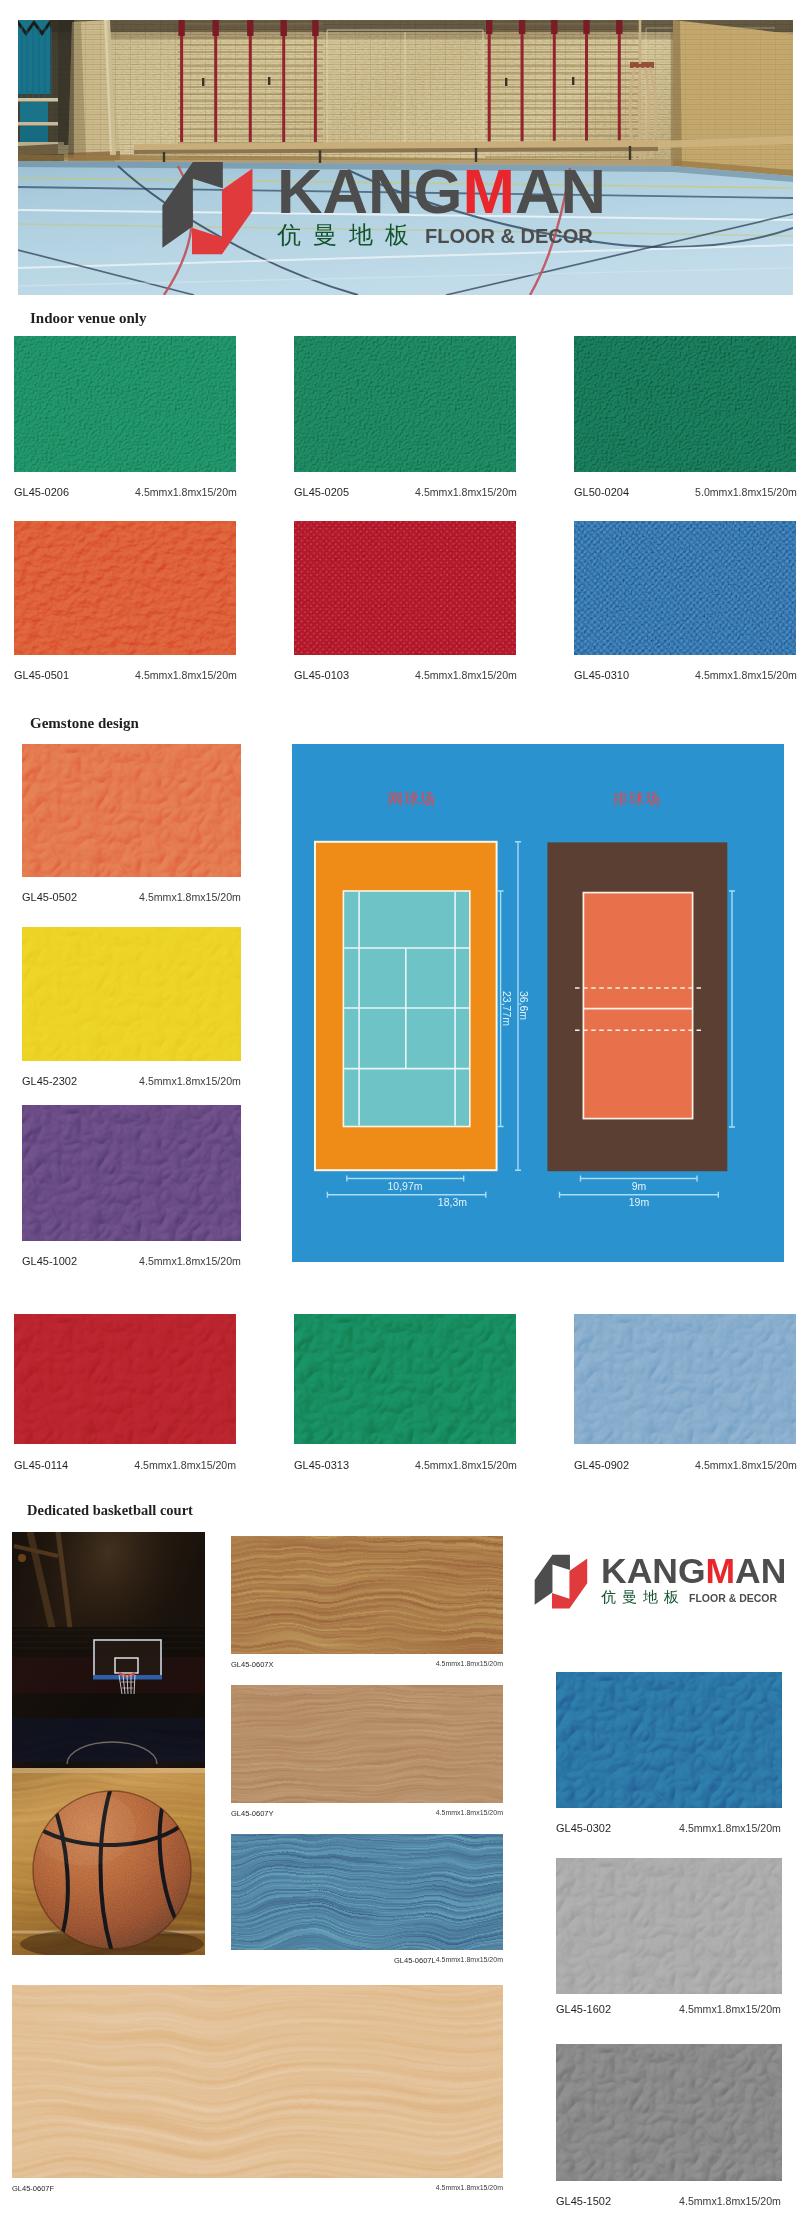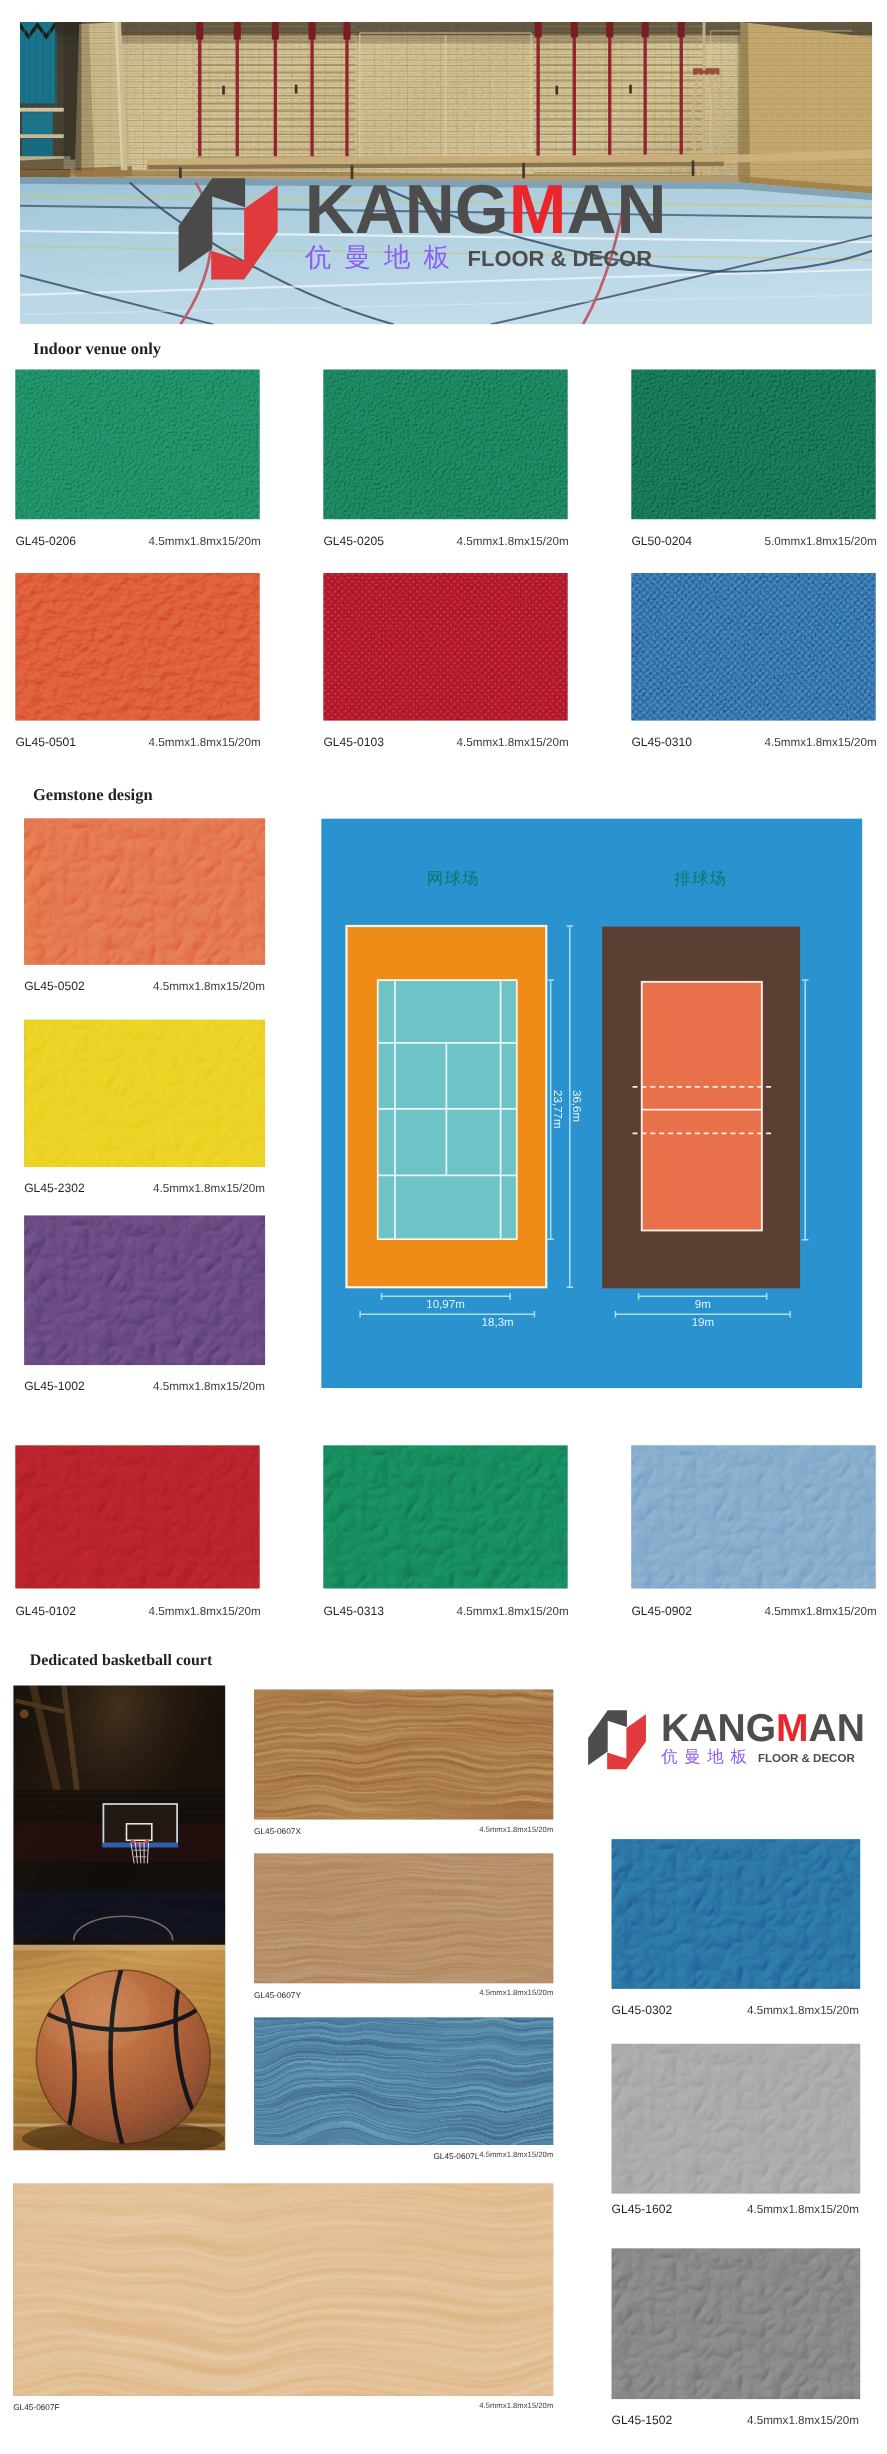--- a/index.html
+++ b/index.html
@@ -12,38 +12,38 @@
 
   
   .logo{display:flex;align-items:center;}
   .logomark{flex:0 0 auto;}
   .logotext{display:flex;flex-direction:column;line-height:1;}
   #bblogo .logotext{margin-left:12px;margin-top:4px;}
   .logoname{font-family:"Liberation Sans",sans-serif;font-weight:700;letter-spacing:0px;}
   .logoname .d{color:#4d4d4d;}
   .logoname .a{color:#e8262b;}
   .logosub{display:flex;align-items:baseline;}
-  .logocn{font-family:Liberation Sans, sans-serif;color:#8b5cf6;letter-spacing:0.18em;}
+  .logocn{font-family:Liberation Serif, serif;color:#14532d;letter-spacing:0.18em;}
   .logoen{font-family:"Liberation Sans",sans-serif;font-weight:700;color:#4d4d4d;}
 
   
   .sectitle{font-family:"Liberation Serif",serif;font-weight:700;color:#231f20;}
 
   
   .code{font-family:"Liberation Sans",sans-serif;color:#231f20;white-space:nowrap;}
   .spec{font-family:"Liberation Sans",sans-serif;color:#3b3b3b;white-space:nowrap;}
   .sw{position:absolute;}
   .sw .swimg{position:absolute;left:0;top:0;overflow:hidden;isolation:isolate;}
   .sw .swimg svg{display:block;}
   .sw .cap{position:absolute;left:0;display:flex;}
   .sw .code{display:inline-block;}
   .sw .spec{display:inline-block;}
 
   
-  .ctlabel{font-family:"Liberation Sans",sans-serif;color:#0f766e;letter-spacing:1px;}
+  .ctlabel{font-family:"Liberation Sans",sans-serif;color:#ef4444;letter-spacing:1px;}
   .ctdim{font-family:"Liberation Sans",sans-serif;color:#e4f3fb;white-space:nowrap;font-size:10.5px;}
   .ctdim.vert{text-align:center;transform:rotate(90deg);transform-origin:50% 50%;height:13px;line-height:13px;}
 </style>
 </head>
 <body>
 
 <div class="abs" id="banner">
   <svg width="775" height="275" viewBox="0 0 775 275" preserveAspectRatio="none">
     <defs>
       <linearGradient id="brickG" x1="0" y1="0" x2="1" y2="0.25">
@@ -397,21 +397,21 @@
     </div>
   </div>
 <div id="grid-gem-row">
     <div class="sw" style="left: 14px; top: 1314px; width: 222px;">
       <div class="swimg" style="width:222px;height:130px;background:#bf2731">
         <svg width="222" height="130" viewBox="0 0 222 130" style="mix-blend-mode:overlay">
           <rect width="222" height="130" filter="url(#fxPebble)"></rect>
         </svg>
       </div>
       <div class="cap" style="top:145px;width:222px">
-        <span class="code" style="font-size:11px">GL45-0102</span>
+        <span class="code" style="font-size:11px">GL45-0114</span>
         <span class="spec" style="font-size:10.6px;margin-left:66px">4.5mmx1.8mx15/20m</span>
       </div>
     </div>
     <div class="sw" style="left: 294px; top: 1314px; width: 222px;">
       <div class="swimg" style="width:222px;height:130px;background:#199669">
         <svg width="222" height="130" viewBox="0 0 222 130" style="mix-blend-mode:overlay">
           <rect width="222" height="130" filter="url(#fxPebble)"></rect>
         </svg>
       </div>
       <div class="cap" style="top:145px;width:222px">

